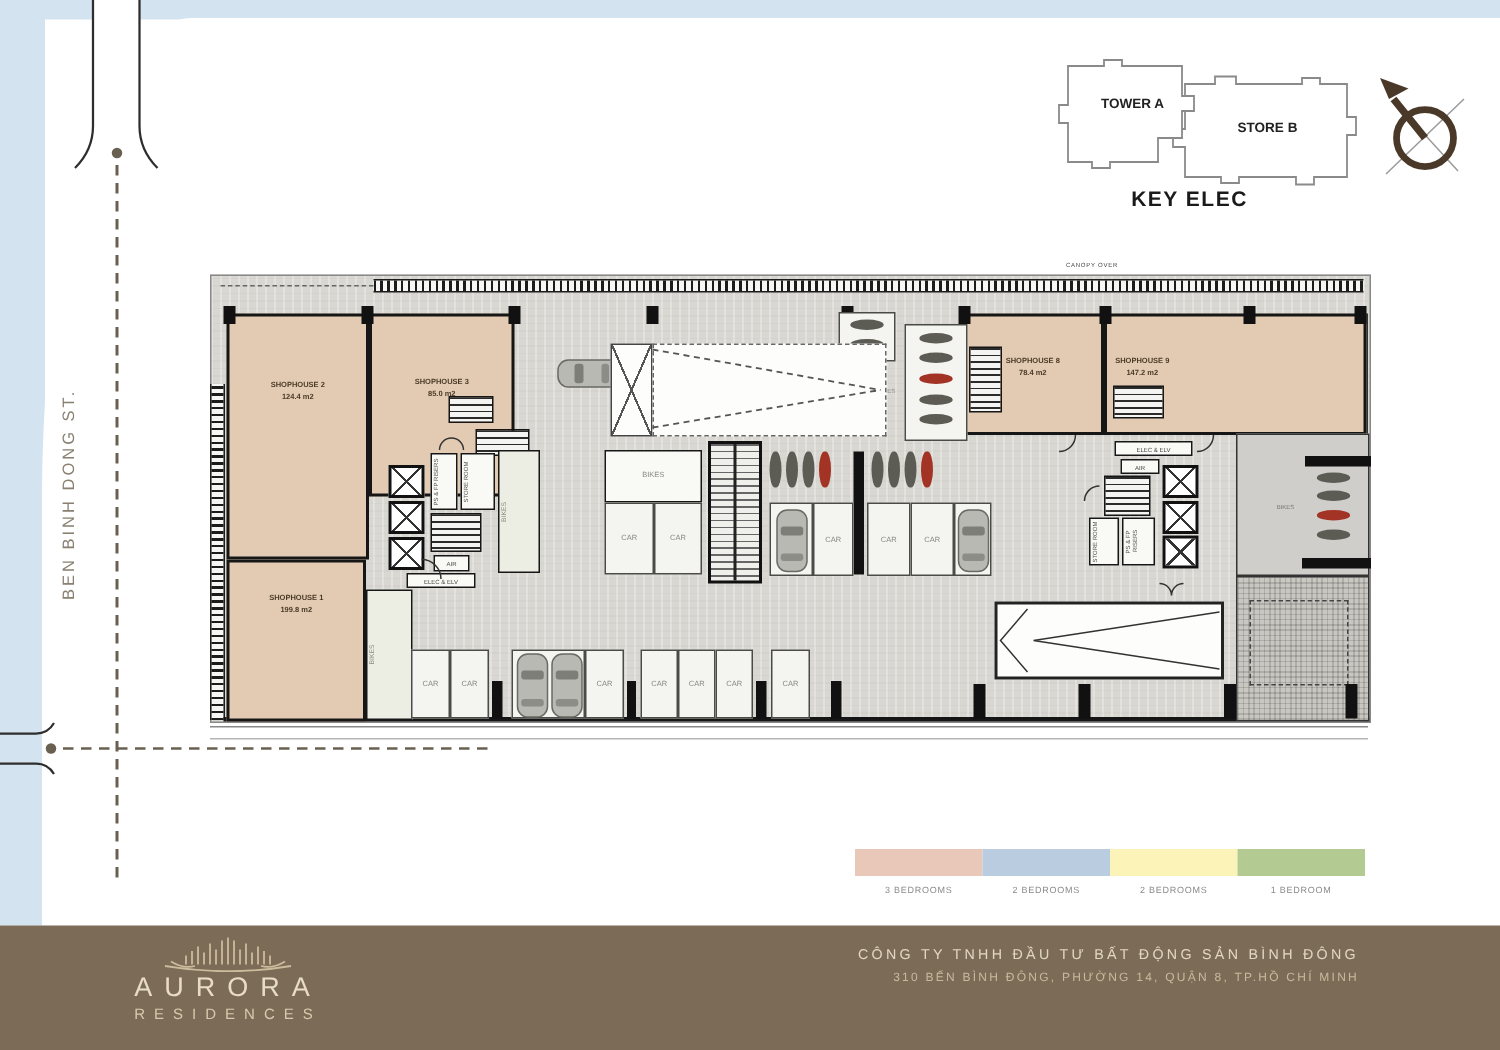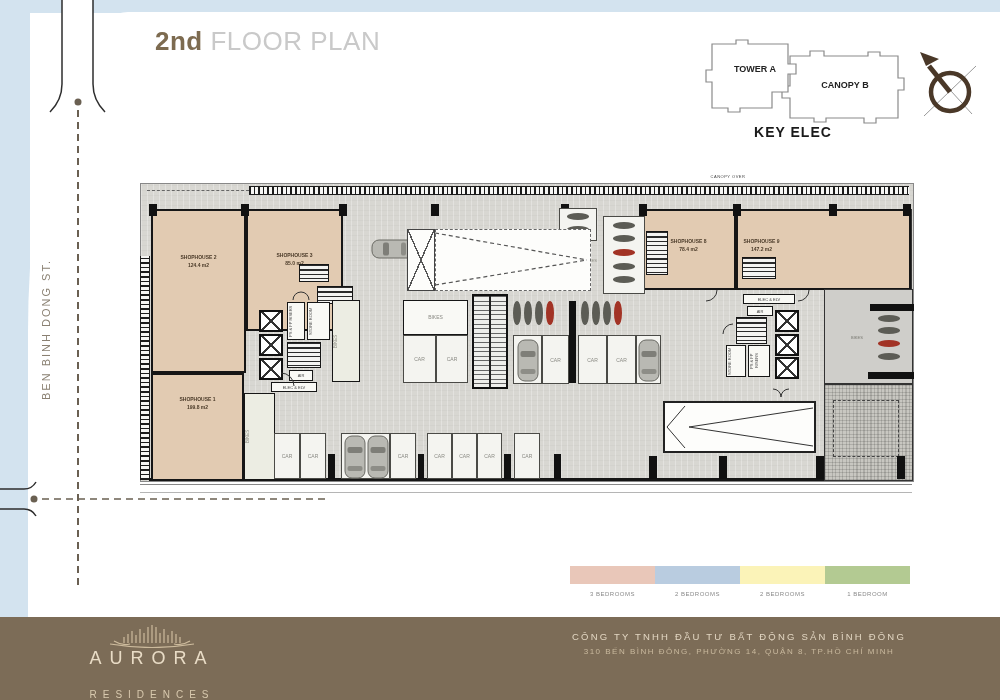--- a/index.html
+++ b/index.html
@@ -55,26 +55,26 @@
   .shaft{border:2.5px solid #111;box-sizing:border-box;
          background:repeating-linear-gradient(180deg,#666 0 1px,#efefec 1px 4.6px);}
   .shaft-mid{position:absolute;left:48%;top:0;width:2px;height:100%;background:#222;}
   
   .lg-row{display:flex;}
   .lg-sw{width:85px;height:18px;}
   .lg-lab{width:85px;text-align:center;font-size:6px;color:#8a8a8a;letter-spacing:.5px;}
   
   .footer{left:0;top:617px;width:1000px;height:83px;background:#7c6c57;}
   .brand{font-size:18px;letter-spacing:8px;color:#e9dcc6;text-align:center;}
-  .brand-sub{font-size:10px;letter-spacing:6px;color:#d8c9ae;text-align:center;margin-top:20px;}
+  .brand-sub{font-size:10px;letter-spacing:6px;color:#d8c9ae;text-align:center;margin-top:2px;}
   .f-line1{font-size:9.5px;letter-spacing:2.2px;color:#e2d6c2;}
   .f-line2{font-size:11px;letter-spacing:2px;color:#d9cab1;margin-top:5px;}
   .f-line2 b{font-size:12.5px;color:#fff;letter-spacing:2.5px;}
   .f-line3{font-size:8px;letter-spacing:1.5px;color:#c9b99e;margin-top:5px;}
-  .ftext{text-align:center;}
+  .ftext{text-align:right;}
   svg{display:block;}
 </style>
 </head>
 <body>
 
 <div class="canvas">
 
   <div class="abs blue-top"></div>
   <div class="abs blue-left"></div>
   <div class="abs panel"></div>
@@ -85,32 +85,28 @@
     <path d="M93,0 L93,84 Q93,100 105,112" stroke="#2e2e2e" stroke-width="1.5" fill="none"></path>
     <circle cx="78" cy="102" r="3.5" fill="#6a6052"></circle>
     <line x1="78" y1="110" x2="78" y2="585" stroke="#6a6052" stroke-width="2" stroke-dasharray="7 5"></line>
     <path d="M0,489 L24,489 Q32,489 36,482" stroke="#2e2e2e" stroke-width="1.5" fill="none"></path>
     <path d="M0,509 L24,509 Q32,509 36,516" stroke="#2e2e2e" stroke-width="1.5" fill="none"></path>
     <circle cx="34" cy="499" r="3.5" fill="#6a6052"></circle>
     <line x1="42" y1="499" x2="330" y2="499" stroke="#6a6052" stroke-width="1.6" stroke-dasharray="7 5"></line>
   </svg>
   <div class="abs street-label">BEN BINH DONG ST.</div>
 
-  <div class="abs title">
-    <span class="t1">2nd</span>
-    <span class="t2">FLOOR PLAN</span>
-  </div>
 
   <div class="abs" style="left:698px;top:32px;width:218px;height:112px;">
     <svg width="218" height="92">
       <path d="M92,24 h20 v-5 h14 v5 h44 v-4 h12 v4 h18 v22 h6 v12 h-6 v28 h-22 v5 h-12 v-5 h-38 v4 h-12 v-4 h-24 v-20 h-8 v-12 h8 z" fill="#ffffff" stroke="#8a8a8a" stroke-width="1.2"></path>
       <path d="M14,12 h24 v-4 h12 v4 h40 v20 h8 v10 h-8 v18 h-16 v16 h-32 v4 h-12 v-4 h-16 v-26 h-6 v-12 h6 z" fill="#ffffff" stroke="#8a8a8a" stroke-width="1.2"></path>
     </svg>
     <div class="abs kp-label" style="left:22px;top:32px;width:70px;">TOWER A</div>
-    <div class="abs kp-label" style="left:112px;top:48px;width:70px;">CANOPY B</div>
+    <div class="abs kp-label" style="left:112px;top:48px;width:70px;">STORE B</div>
     <div class="abs kp-title" style="left:20px;top:92px;width:150px;">KEY ELEC</div>
   </div>
 
   <svg class="abs" style="left:916px;top:46px;" width="66" height="74">
     <line x1="8" y1="70" x2="60" y2="20" stroke="#9a9a9a" stroke-width="1"></line>
     <line x1="14" y1="22" x2="56" y2="68" stroke="#9a9a9a" stroke-width="1"></line>
     <circle cx="34" cy="46" r="19" stroke="#4a3828" stroke-width="4.5" fill="none"></circle>
     <line x1="34" y1="46" x2="13" y2="20" stroke="#4a3828" stroke-width="5"></line>
     <polygon points="4,6 23,13 10,20" fill="#4a3828"></polygon>
   </svg>

